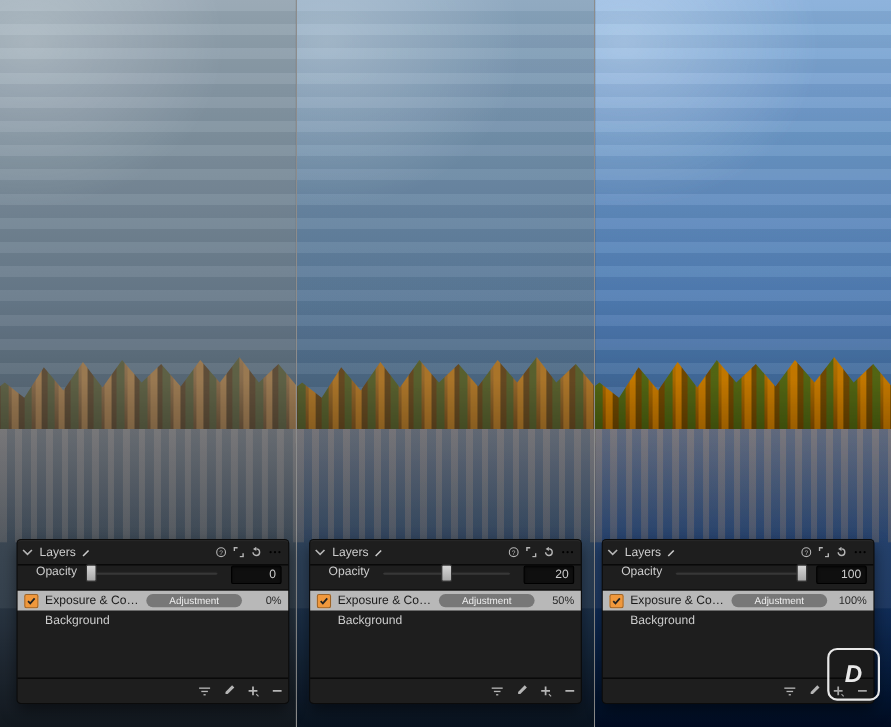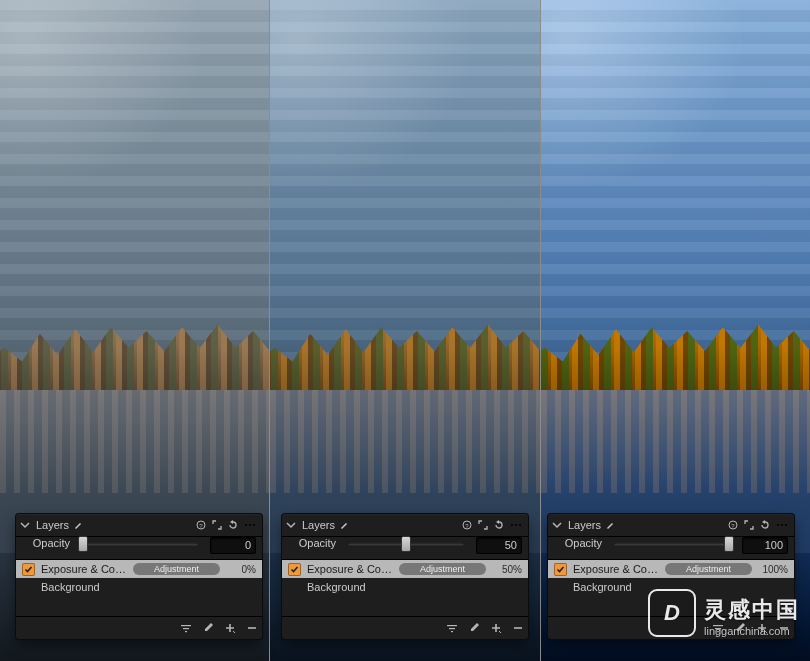--- a/index.html
+++ b/index.html
@@ -91,21 +91,21 @@
   .panels {
     position: absolute;
     left: 0; right: 0; bottom: 22px;
     display: flex;
     justify-content: space-around;
     padding: 0 6px;
     pointer-events: none;
   }
   .panel {
     width: 246px;
-    height: 125px;
+    height: 148px;
     background: var(--panel-bg);
     border-radius: 3px;
     box-shadow: 0 0 0 1px var(--panel-border), 0 6px 14px rgba(0,0,0,0.5), inset 0 1px 0 rgba(255,255,255,0.04);
     pointer-events: auto;
     display: flex;
     flex-direction: column;
     position: relative;
   }
   .panel-header {
     display: flex;
@@ -412,21 +412,21 @@
             </svg>
           </span>
       </div>
     </div>
     <div class="opacity-row">
       <label>Opacity</label>
       <div class="slider">
         <div class="track"></div>
         <div class="thumb" style="left:50%"></div>
       </div>
-      <div class="value-box">50</div>
+      <div class="value-box">20</div>
     </div>
     <div class="layer-list">
       <div class="layer-row selected">
         <div class="checkbox">
             <svg width="9" height="9" viewBox="0 0 9 9">
               <path d="M1.5 4.5 L3.5 6.5 L7.5 2" fill="none" stroke="#222" stroke-width="1.6"></path>
             </svg>
           </div>
         <span class="layer-name">Exposure &amp; Color</span>
         <span class="badge">Adjustment</span>
@@ -557,17 +557,13 @@
             </svg>
           </span>
       </div>
     </div>
   </div>
 
 </div>
 
 <div class="watermark">
   <div class="wm-logo">D</div>
-  <div class="wm-text">
-    <div class="zh">灵感中国</div>
-    <div class="en">lingganchina.com</div>
-  </div>
 </div>
 
 </body></html>

